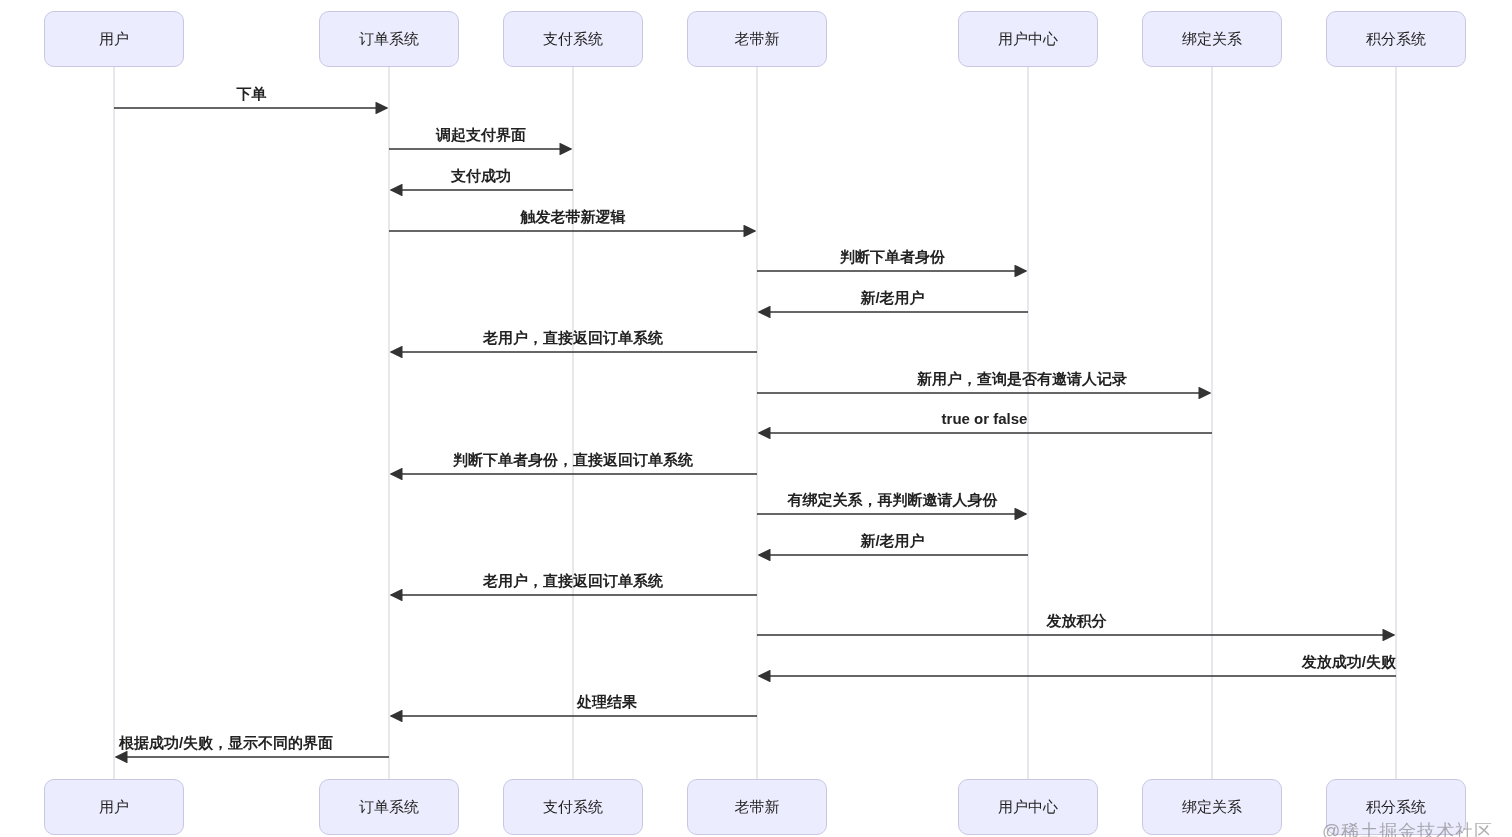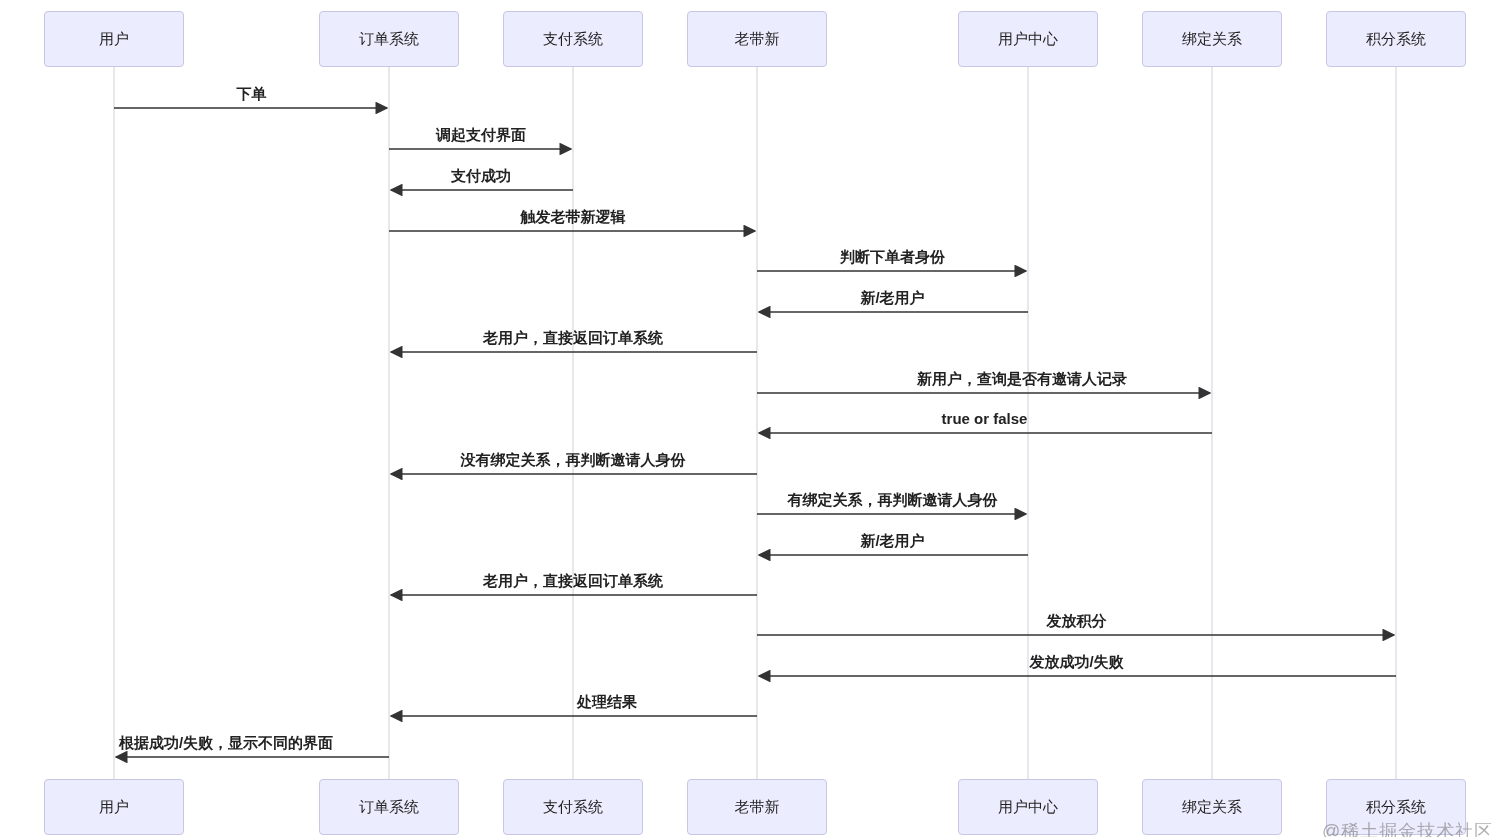--- a/index.html
+++ b/index.html
@@ -1,21 +1,21 @@
 <!DOCTYPE html>
 <html><head>
 <meta charset="utf-8">
 <style>
   html,body{margin:0;padding:0;background:#ffffff;}
   body{font-family:"Liberation Sans","DejaVu Sans",sans-serif;}
   .stage{position:relative;width:1512px;height:837px;overflow:hidden;background:#ffffff;}
   .canvas{position:absolute;left:0;top:0;width:1512px;height:837px;}
   .actor-box{
     position:absolute;width:140px;height:56px;box-sizing:border-box;
-    background:#ECECFF;border:1px solid #c7c7e4;border-radius:4px;
+    background:#ECECFF;border:1px solid #c7c7e4;border-radius:10px;
     display:flex;align-items:center;justify-content:center;
     font-size:15px;color:#1f1f1f;z-index:2;
   }
   .msg-label{
     position:absolute;height:20px;line-height:20px;text-align:center;
     font-size:15px;font-weight:600;color:#222222;z-index:1;white-space:nowrap;
   }
   .watermark{
     position:absolute;left:1322px;top:819px;z-index:5;
     font-size:18px;color:rgba(110,110,110,0.55);letter-spacing:1px;
@@ -74,21 +74,21 @@
     <div class="actor-box" style="left: 1326px; top: 779px; background: rgb(236, 236, 255); border-color: rgb(199, 199, 228);">积分系统</div>
     <div class="msg-label" style="left: 114px; width: 275px; top: 84px; color: rgb(34, 34, 34);">下单</div>
     <div class="msg-label" style="left: 389px; width: 184px; top: 125px; color: rgb(34, 34, 34);">调起支付界面</div>
     <div class="msg-label" style="left: 389px; width: 184px; top: 166px; color: rgb(34, 34, 34);">支付成功</div>
     <div class="msg-label" style="left: 389px; width: 368px; top: 207px; color: rgb(34, 34, 34);">触发老带新逻辑</div>
     <div class="msg-label" style="left: 757px; width: 271px; top: 247px; color: rgb(34, 34, 34);">判断下单者身份</div>
     <div class="msg-label" style="left: 757px; width: 271px; top: 288px; color: rgb(34, 34, 34);">新/老用户</div>
     <div class="msg-label" style="left: 389px; width: 368px; top: 328px; color: rgb(34, 34, 34);">老用户，直接返回订单系统</div>
     <div class="msg-label" style="left: 757px; width: 530px; top: 369px; color: rgb(34, 34, 34);">新用户，查询是否有邀请人记录</div>
     <div class="msg-label" style="left: 757px; width: 455px; top: 409px; color: rgb(34, 34, 34);">true or false</div>
-    <div class="msg-label" style="left: 389px; width: 368px; top: 450px; color: rgb(34, 34, 34);">没有绑定关系，再判断邀请人身份</div>
+    <div class="msg-label" style="left: 389px; width: 368px; top: 450px; color: rgb(34, 34, 34);">判断下单者身份，直接返回订单系统</div>
     <div class="msg-label" style="left: 757px; width: 271px; top: 490px; color: rgb(34, 34, 34);">有绑定关系，再判断邀请人身份</div>
     <div class="msg-label" style="left: 757px; width: 271px; top: 531px; color: rgb(34, 34, 34);">新/老用户</div>
     <div class="msg-label" style="left: 389px; width: 368px; top: 571px; color: rgb(34, 34, 34);">老用户，直接返回订单系统</div>
     <div class="msg-label" style="left: 757px; width: 639px; top: 611px; color: rgb(34, 34, 34);">发放积分</div>
-    <div class="msg-label" style="left: 757px; width: 639px; top: 652px; color: rgb(34, 34, 34);">发放成功/失败</div>
+    <div class="msg-label" style="left: 757px; width: 639px; top: 652px; color: rgb(34, 34, 34); text-align: right;">发放成功/失败</div>
     <div class="msg-label" style="left: 389px; width: 436px; top: 692px; color: rgb(34, 34, 34);">处理结果</div>
     <div class="msg-label" style="left: 114px; width: 224px; top: 733px; color: rgb(34, 34, 34);">根据成功/失败，显示不同的界面</div>
   </div>
 
 </body></html>

